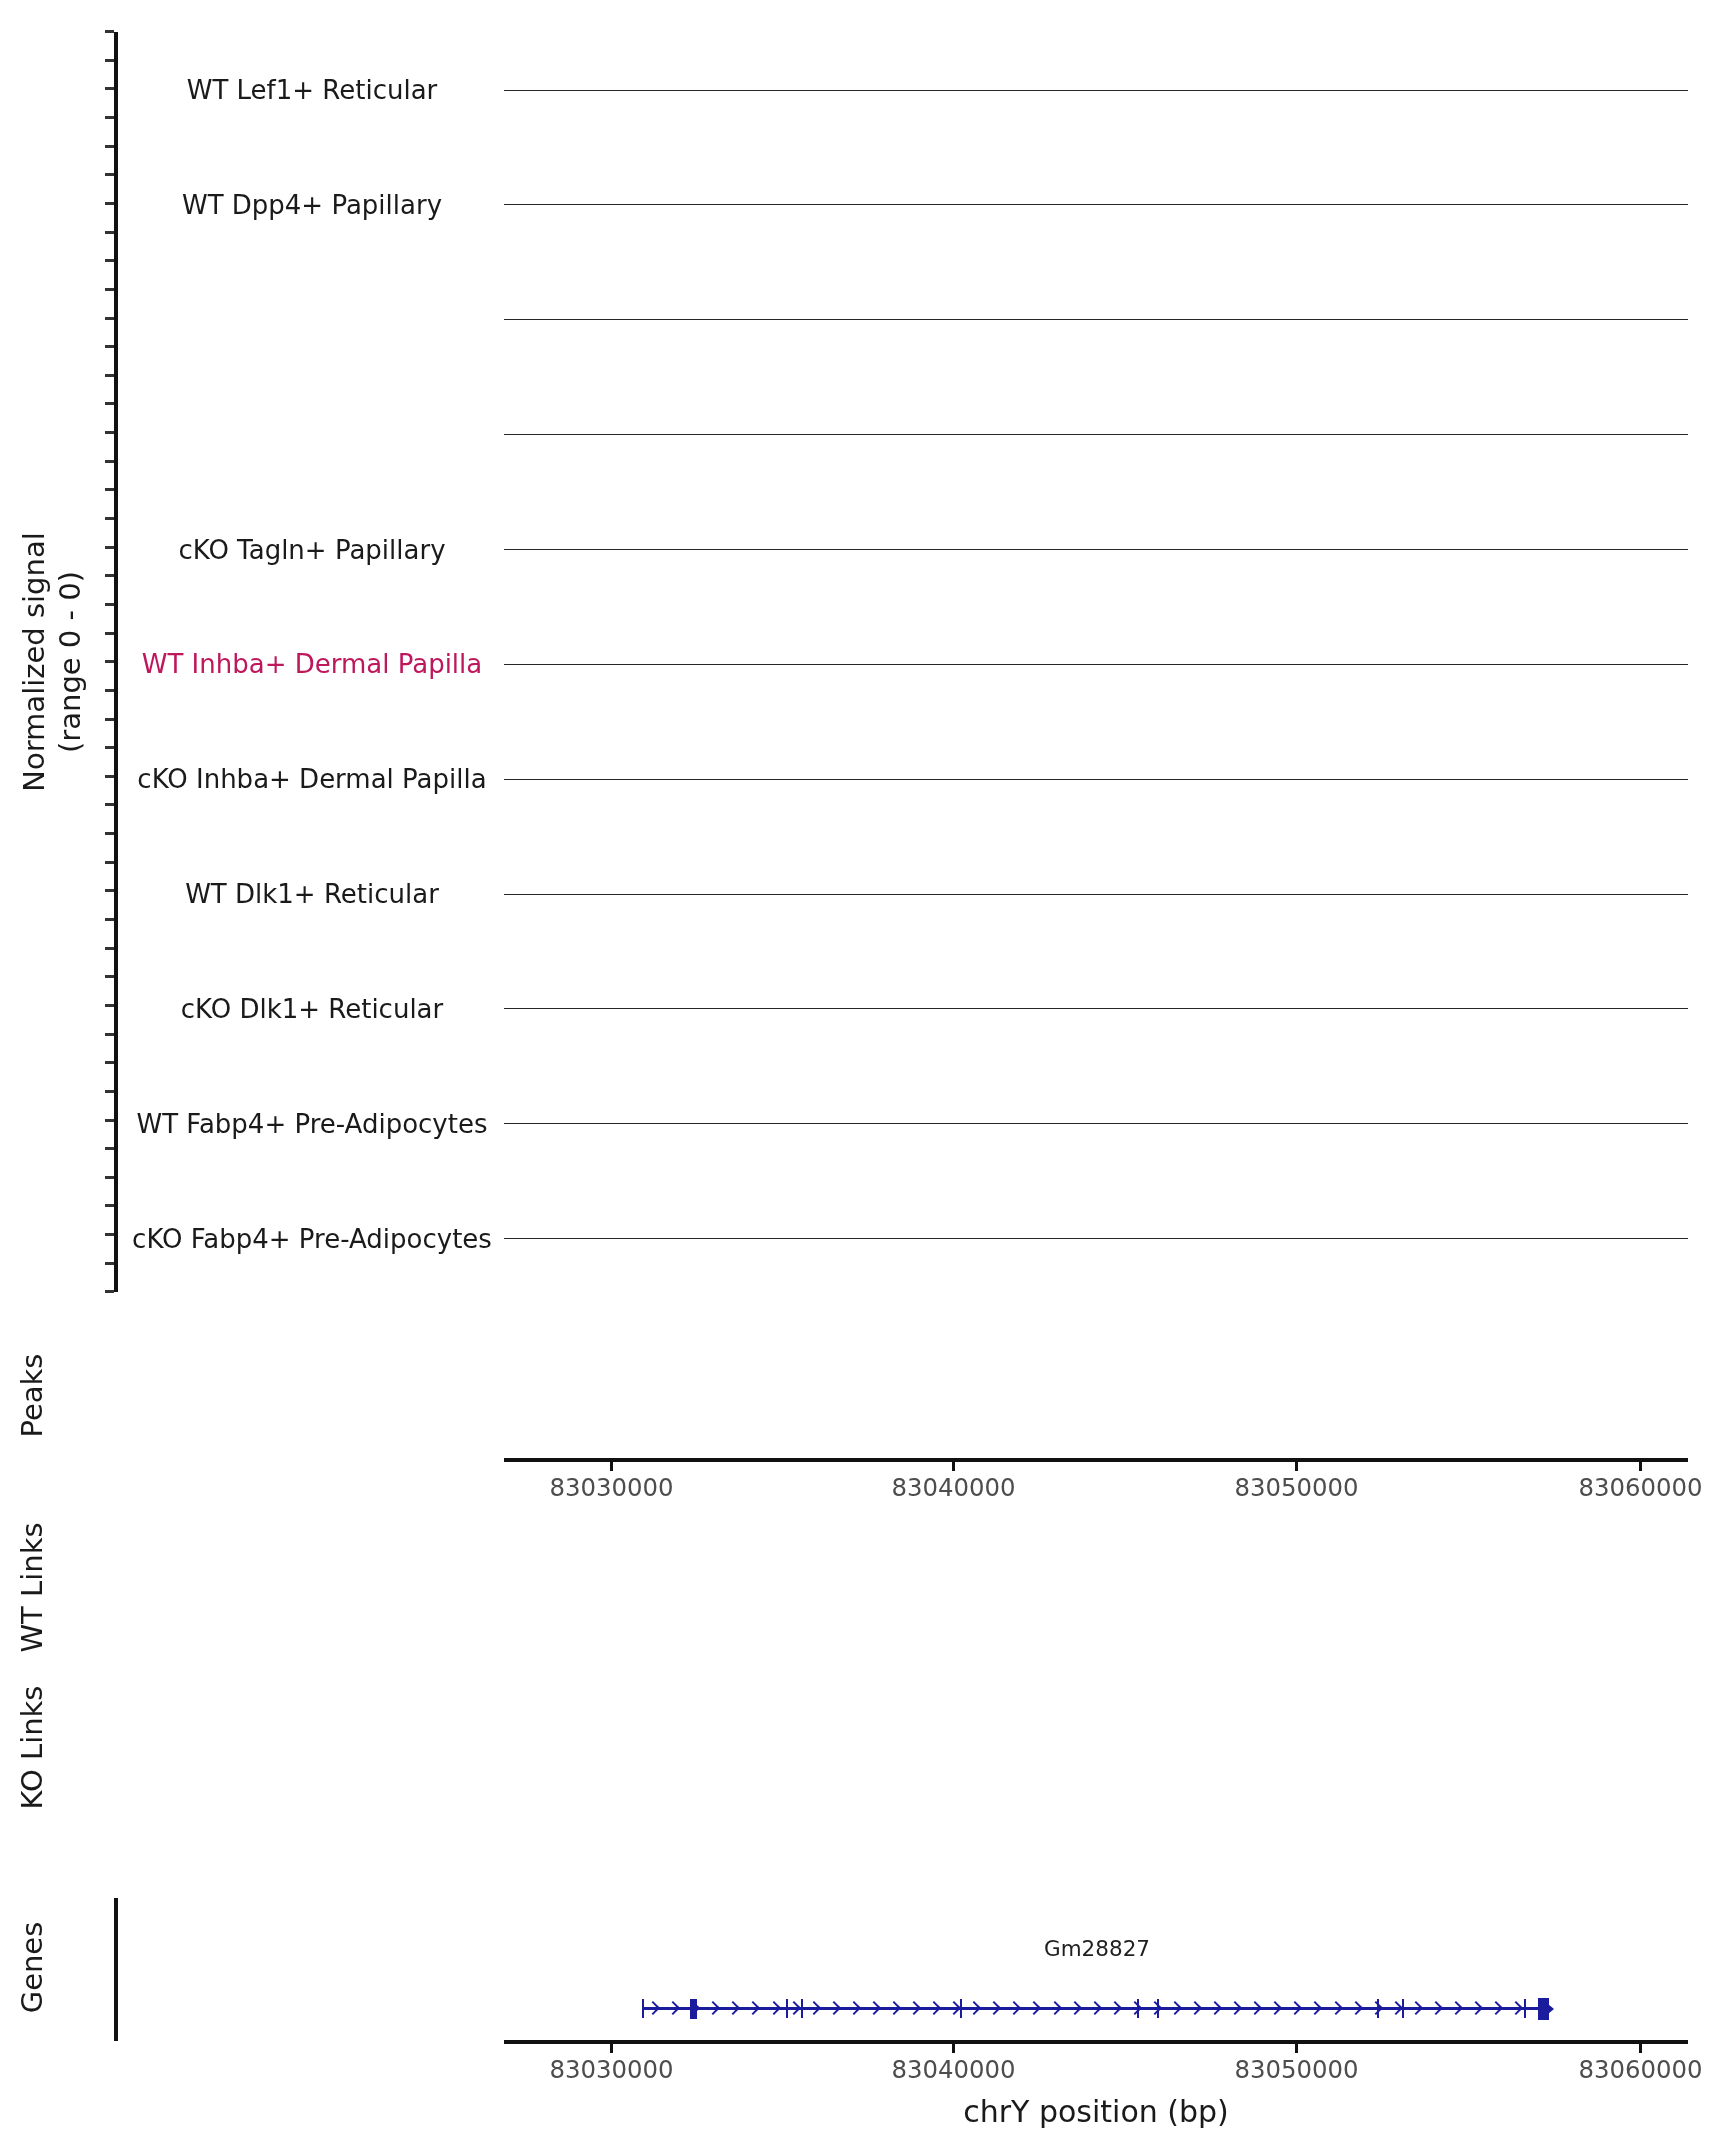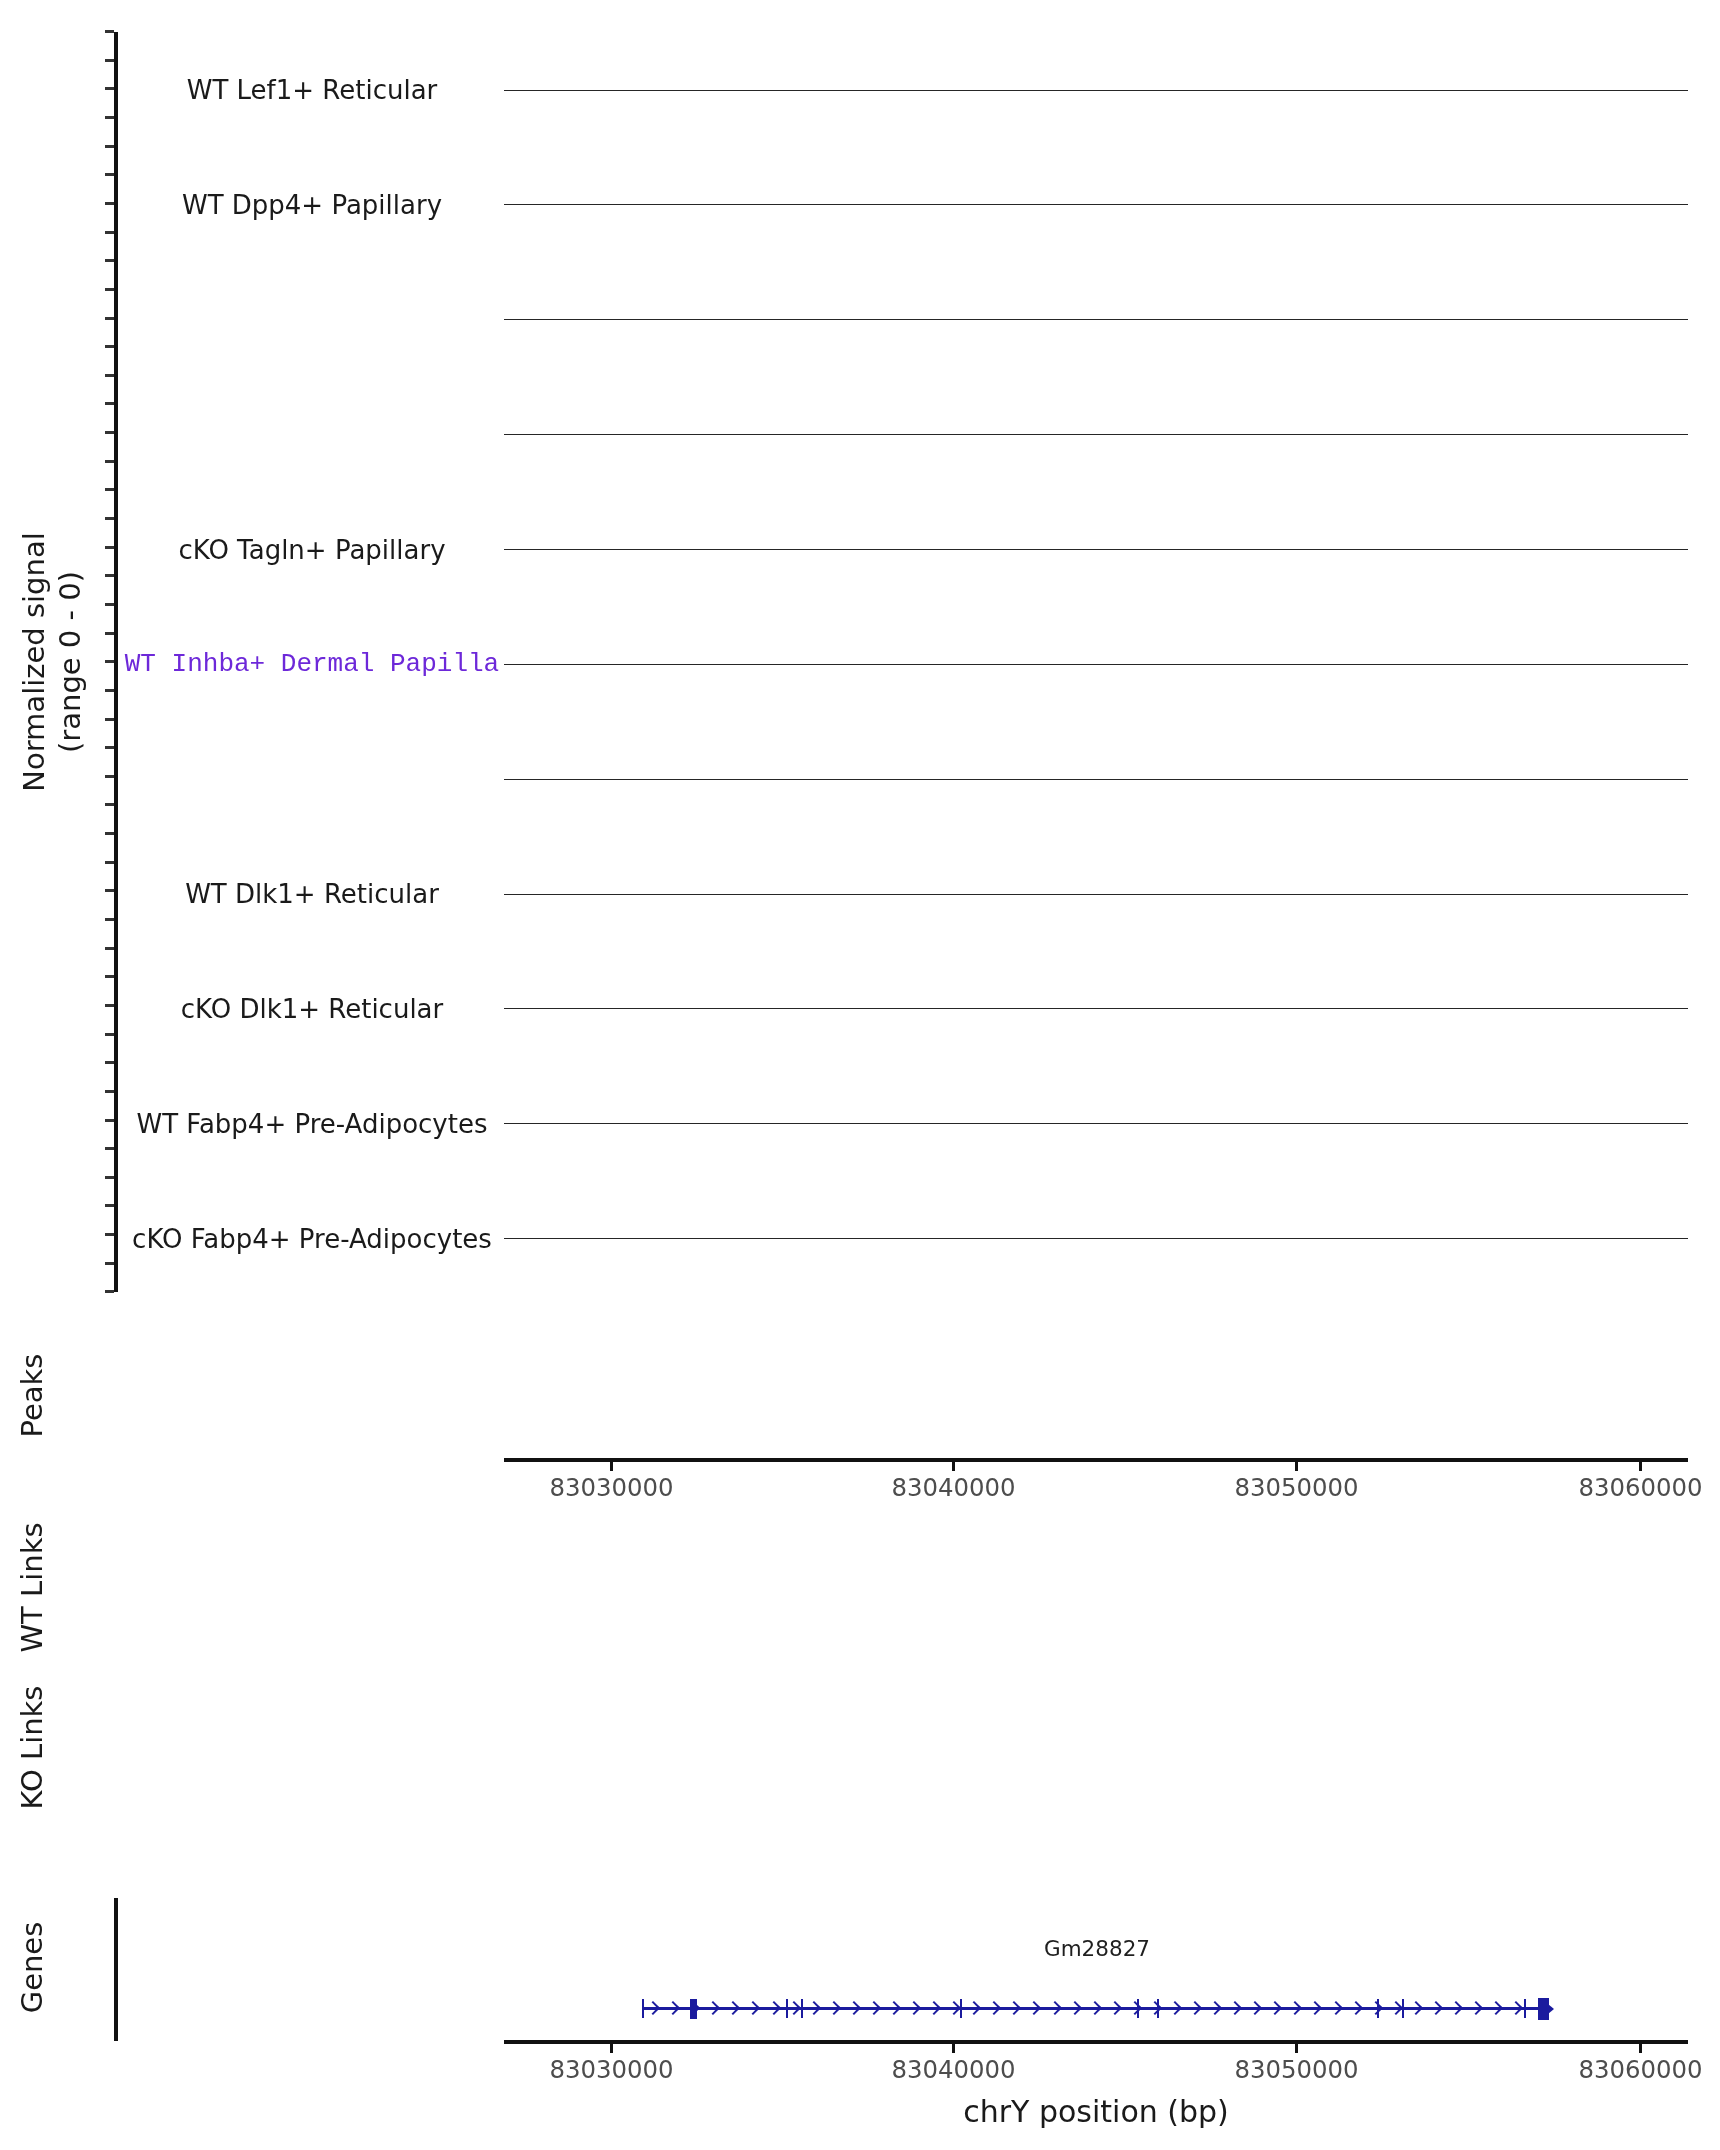--- a/index.html
+++ b/index.html
@@ -108,22 +108,23 @@
     <div style="position: absolute; left: 105px; top: 1262px; width: 8.6px; height: 2.9px; background: rgb(51, 51, 51);"></div>
     <div style="position: absolute; left: 105px; top: 1290px; width: 8.6px; height: 2.9px; background: rgb(51, 51, 51);"></div>
     <div style="position: absolute; left: 90px; top: 73px; width: 444px; height: 34px; line-height: 34px; text-align: center; font-size: 26px; color: rgb(26, 26, 26);">WT Lef1+ Reticular</div>
     <div style="position: absolute; left: 504px; top: 90px; width: 1184px; height: 1.4px; background: rgb(38, 38, 38);"></div>
     <div style="position: absolute; left: 90px; top: 188px; width: 444px; height: 34px; line-height: 34px; text-align: center; font-size: 26px; color: rgb(26, 26, 26);">WT Dpp4+ Papillary</div>
     <div style="position: absolute; left: 504px; top: 204px; width: 1184px; height: 1.4px; background: rgb(38, 38, 38);"></div>
     <div style="position: absolute; left: 504px; top: 319px; width: 1184px; height: 1.4px; background: rgb(38, 38, 38);"></div>
     <div style="position: absolute; left: 504px; top: 434px; width: 1184px; height: 1.4px; background: rgb(38, 38, 38);"></div>
     <div style="position: absolute; left: 90px; top: 533px; width: 444px; height: 34px; line-height: 34px; text-align: center; font-size: 26px; color: rgb(26, 26, 26);">cKO Tagln+ Papillary</div>
     <div style="position: absolute; left: 504px; top: 549px; width: 1184px; height: 1.4px; background: rgb(38, 38, 38);"></div>
-    <div style="position: absolute; left: 90px; top: 647px; width: 444px; height: 34px; line-height: 34px; text-align: center; font-size: 26px; color: #6d28d9; font-family: Liberation Mono, monospace;">WT Inhba+ Dermal Papilla</div>
+    <div style="position: absolute; left: 90px; top: 647px; width: 444px; height: 34px; line-height: 34px; text-align: center; font-size: 26px; color: #be185d;">WT Inhba+ Dermal Papilla</div>
     <div style="position: absolute; left: 504px; top: 664px; width: 1184px; height: 1.4px; background: rgb(38, 38, 38);"></div>
+    <div style="position: absolute; left: 90px; top: 762px; width: 444px; height: 34px; line-height: 34px; text-align: center; font-size: 26px; color: rgb(26, 26, 26);">cKO Inhba+ Dermal Papilla</div>
     <div style="position: absolute; left: 504px; top: 779px; width: 1184px; height: 1.4px; background: rgb(38, 38, 38);"></div>
     <div style="position: absolute; left: 90px; top: 877px; width: 444px; height: 34px; line-height: 34px; text-align: center; font-size: 26px; color: rgb(26, 26, 26);">WT Dlk1+ Reticular</div>
     <div style="position: absolute; left: 504px; top: 894px; width: 1184px; height: 1.4px; background: rgb(38, 38, 38);"></div>
     <div style="position: absolute; left: 90px; top: 992px; width: 444px; height: 34px; line-height: 34px; text-align: center; font-size: 26px; color: rgb(26, 26, 26);">cKO Dlk1+ Reticular</div>
     <div style="position: absolute; left: 504px; top: 1008px; width: 1184px; height: 1.4px; background: rgb(38, 38, 38);"></div>
     <div style="position: absolute; left: 90px; top: 1107px; width: 444px; height: 34px; line-height: 34px; text-align: center; font-size: 26px; color: rgb(26, 26, 26);">WT Fabp4+ Pre-Adipocytes</div>
     <div style="position: absolute; left: 504px; top: 1123px; width: 1184px; height: 1.4px; background: rgb(38, 38, 38);"></div>
     <div style="position: absolute; left: 90px; top: 1222px; width: 444px; height: 34px; line-height: 34px; text-align: center; font-size: 26px; color: rgb(26, 26, 26);">cKO Fabp4+ Pre-Adipocytes</div>
     <div style="position: absolute; left: 504px; top: 1238px; width: 1184px; height: 1.4px; background: rgb(38, 38, 38);"></div>
     <div style="position: absolute; left: 504px; top: 1458px; width: 1184px; height: 3.6px; background: rgb(17, 17, 17);"></div>

